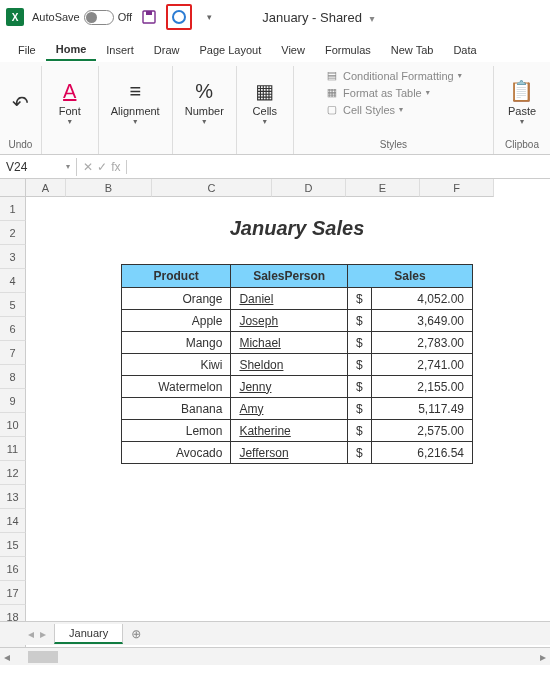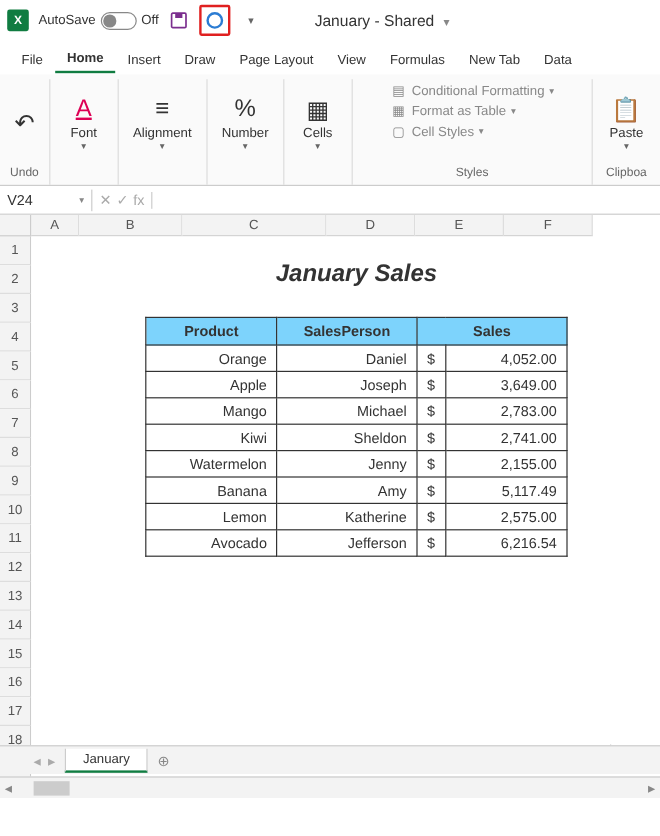--- a/index.html
+++ b/index.html
@@ -49,21 +49,21 @@
 .rowhdr { border-bottom: 1px solid #ddd; border-right: 1px solid #ccc; background: #f3f3f3; text-align: center; font-size: 11px; color: #555; height: 24px; line-height: 24px; }
 .cells { position: relative; flex: 1; background: #fff; }
 
 
 .data-wrap { position: absolute; left: 51px; top: 20px; width: 352px; margin-left: 44px; }
 .title-cell { font-size: 20px; font-weight: bold; font-style: italic; text-align: center; margin-bottom: 24px; }
 .dtable { border-collapse: collapse; width: 100%; }
 .dtable th { background: #7dd3fc; border: 1px solid #333; padding: 4px 8px; font-size: 12px; font-weight: bold; }
 .dtable td { border: 1px solid #333; padding: 3px 8px; font-size: 12px; height: 22px; }
 .c-prod { text-align: right; width: 32%; }
-.c-pers { text-align: right; width: 34%; }
+.c-pers { text-align: left; width: 34%; text-decoration: underline; }
 .c-cur { text-align: left; width: 4%; border-right: none; padding-right: 0; }
 .c-sales { text-align: right; width: 30%; border-left: none; padding-left: 0; }
 
 
 .sheettabs { position: absolute; bottom: 20px; left: 0; right: 0; display: flex; align-items: center; border-top: 1px solid #ccc; background: #f3f3f3; height: 24px; padding-left: 20px; }
 .stab-nav { color: #aaa; padding: 0 8px; display: flex; gap: 6px; }
 .stab { padding: 3px 14px; background: #fff; border: 1px solid #ccc; border-top: none; font-size: 11px; cursor: pointer; border-bottom: 2px solid #107c41; }
 .stab-add { padding: 0 8px; color: #888; cursor: pointer; }
 
 .hscroll { position: absolute; bottom: 0; left: 0; right: 0; height: 18px; background: #f3f3f3; border-top: 1px solid #ccc; display: flex; align-items: center; }

